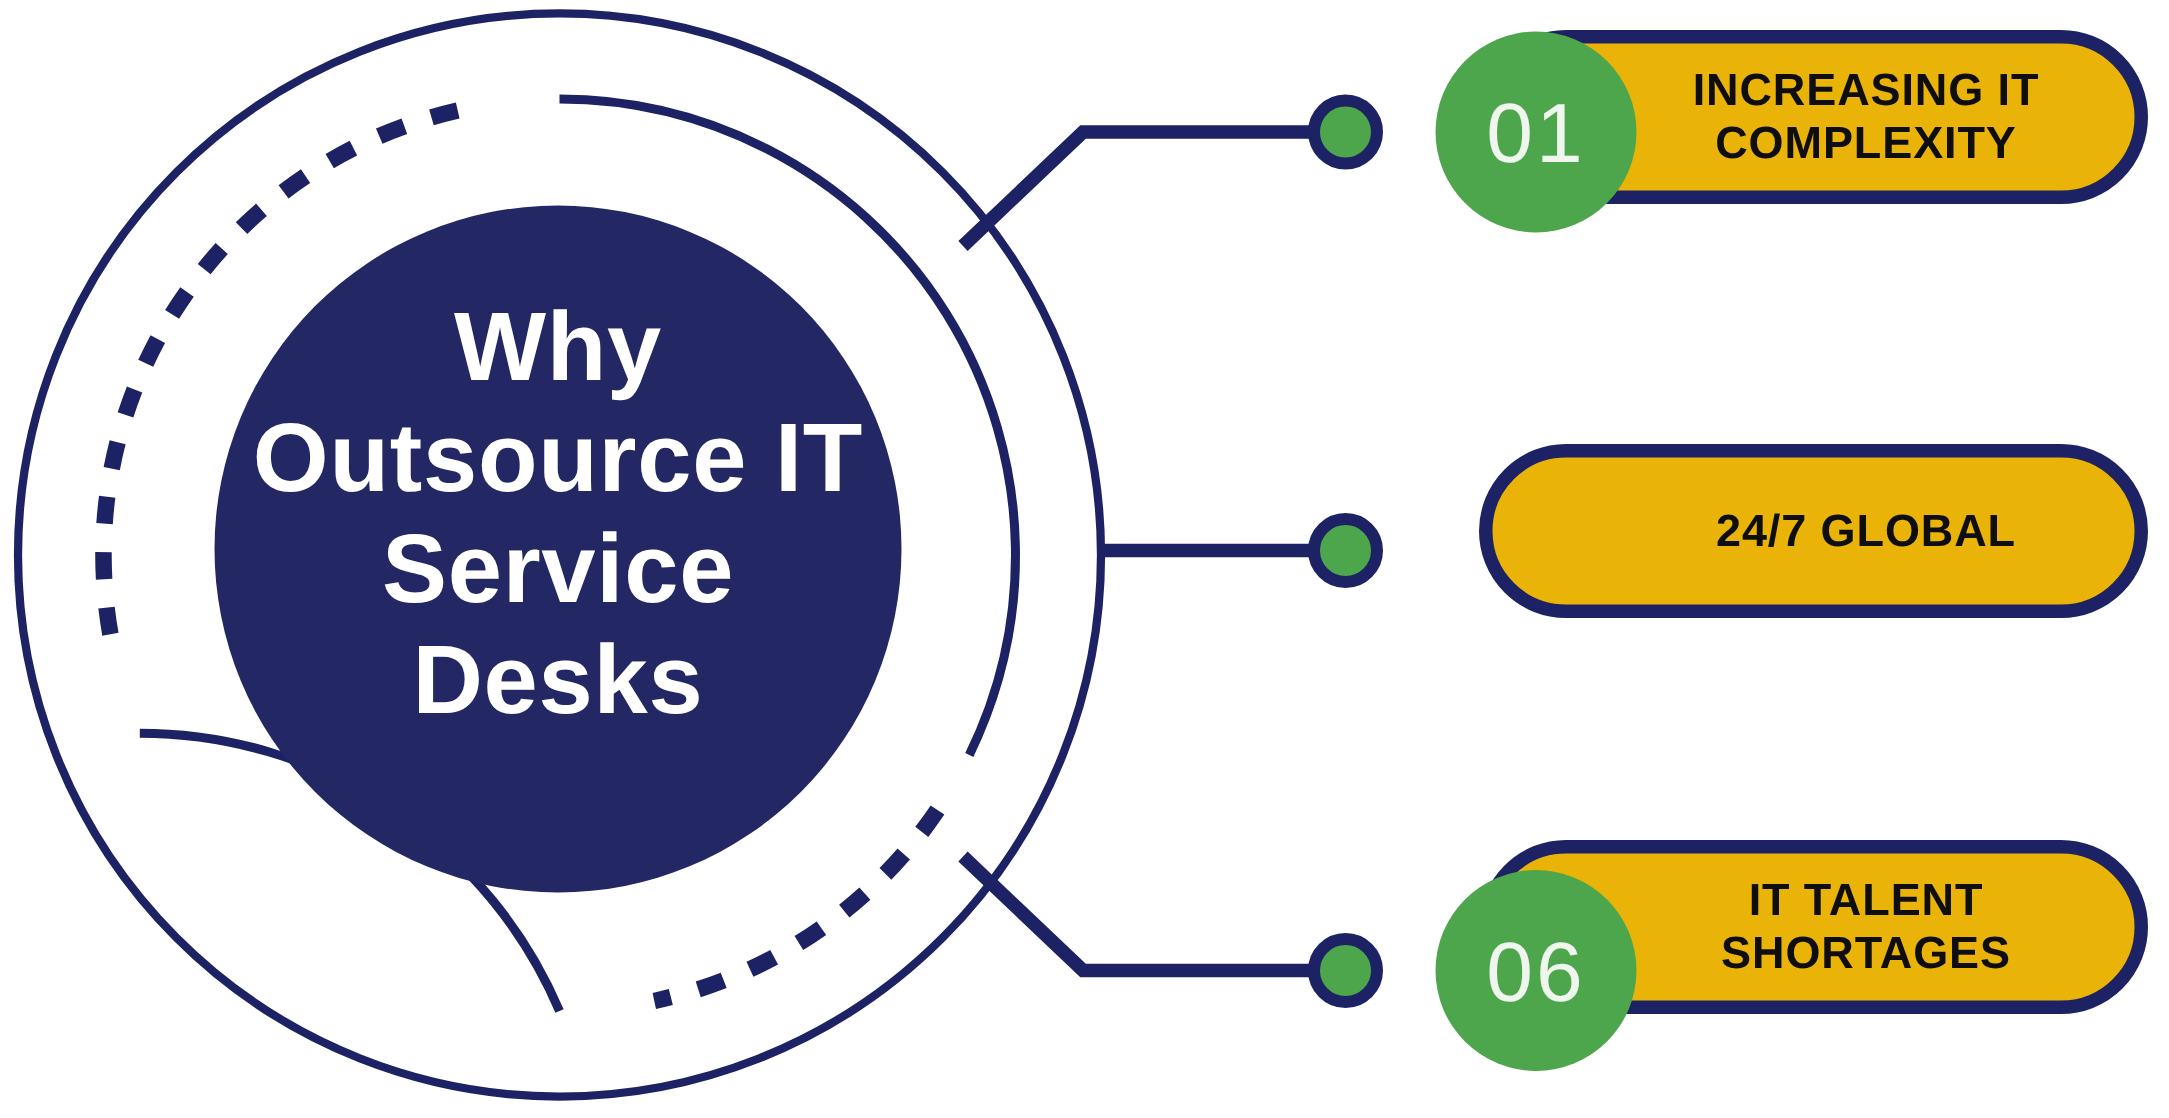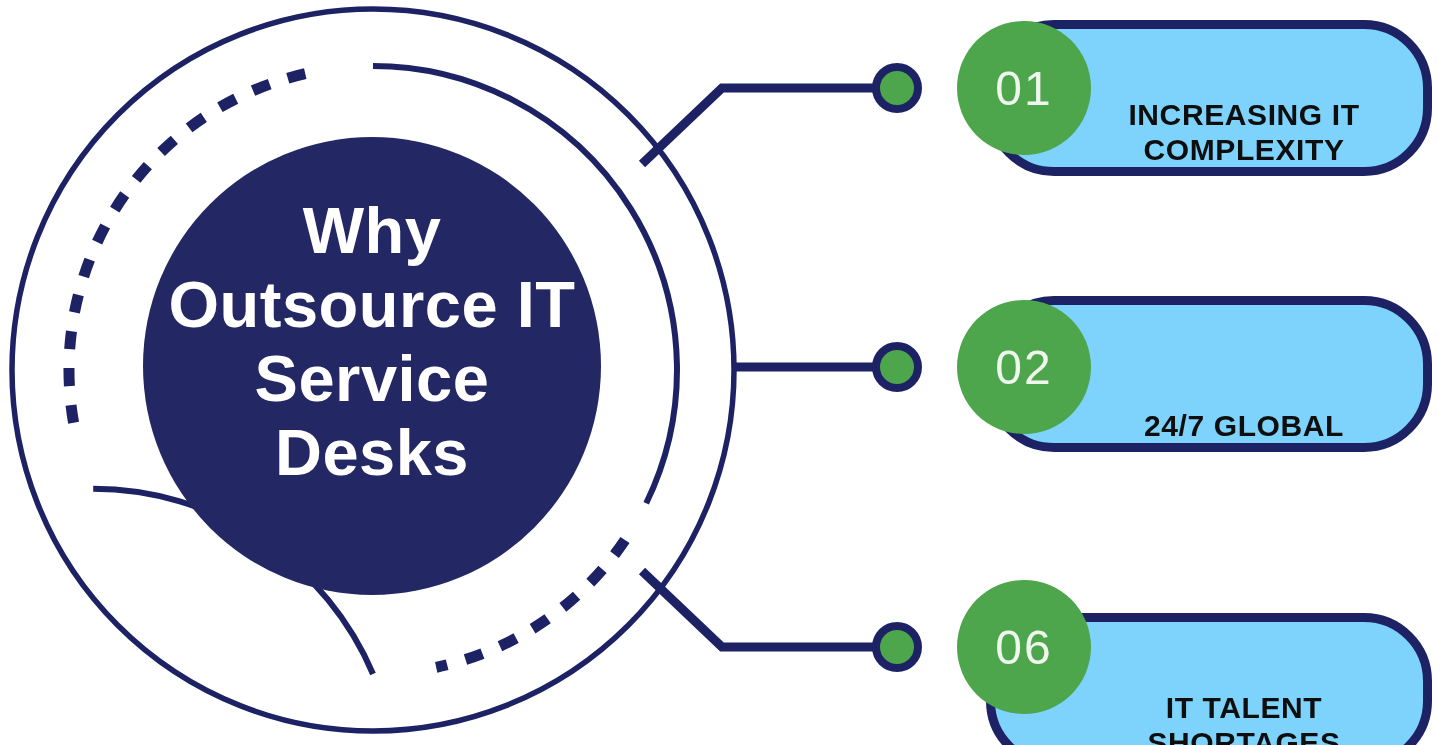--- a/index.html
+++ b/index.html
@@ -24,42 +24,42 @@
   .dot{fill:var(--green);stroke:var(--navy);stroke-width:8px;}
   .center-fill{fill:var(--navy-fill);}
 
   .center-title{
     position:absolute;left:162px;top:194px;width:420px;
     text-align:center;color:#ffffff;font-weight:bold;
     font-size:65px;line-height:74px;letter-spacing:0.5px;
   }
 
   .pill{
-    position:absolute;left:986px;width:446px;height:156px;
-    background:#7dd3fc;border:9px solid var(--navy);border-radius:68px;
-    display:flex;align-items:flex-end;
+    position:absolute;left:986px;width:446px;height:116px;
+    background:#eab308;border:9px solid var(--navy);border-radius:68px;
+    display:flex;align-items:center;
   }
   .pill-1{top:20px;}
   .pill-2{top:296px;}
-  .pill-3{top:613px;}
+  .pill-3{top:560px;}
   .pill-label{
     flex:1;margin-left:105px;margin-right:35px;text-align:center;
     color:var(--label-text);font-weight:bold;font-size:30px;line-height:35px;
     letter-spacing:0.6px;text-transform:uppercase;
   }
   .badge{
     position:absolute;left:957px;width:134px;height:134px;border-radius:50%;
     background:var(--green);display:flex;align-items:center;justify-content:center;
     z-index:2;
   }
   .badge-1{top:21px;}
   .badge-2{top:300px;}
   .badge-3{top:580px;}
   .badge-number{
-    color:var(--number-text);font-size:48px;font-weight:normal;
+    color:var(--number-text);font-size:56px;font-weight:normal;
     letter-spacing:2px;font-family:"Liberation Sans","DejaVu Sans",sans-serif;text-align:center;
   }
 </style>
 </head>
 <body>
 
 <div class="stage">
 
   <svg class="diagram-svg" viewBox="0 0 1446 745" aria-hidden="true">
 
@@ -98,23 +98,20 @@
   </div>
   <div class="badge badge-1">
     <span class="badge-number">01</span>
   </div>
 
   <div class="pill pill-2">
     <div class="pill-label">
       <div>24/7 GLOBAL</div>
     </div>
   </div>
-  <div class="badge badge-2">
-    <span class="badge-number">02</span>
-  </div>
 
   <div class="pill pill-3">
     <div class="pill-label">
       <div>IT TALENT</div>
       <div>SHORTAGES</div>
     </div>
   </div>
   <div class="badge badge-3">
     <span class="badge-number">06</span>
   </div>

